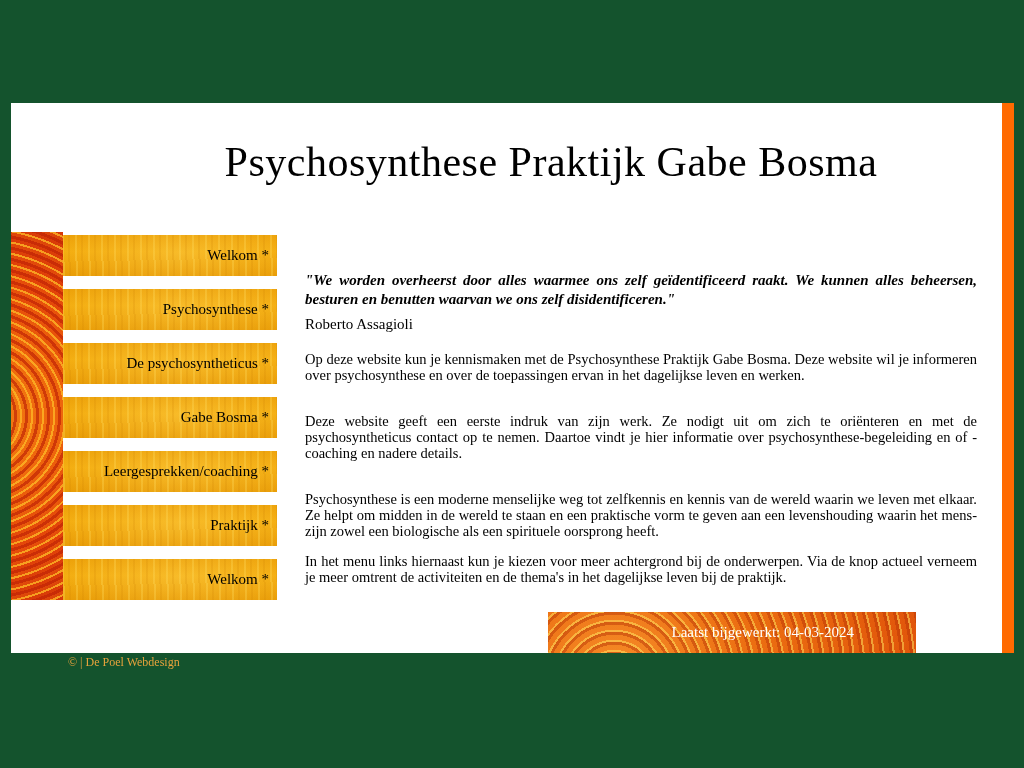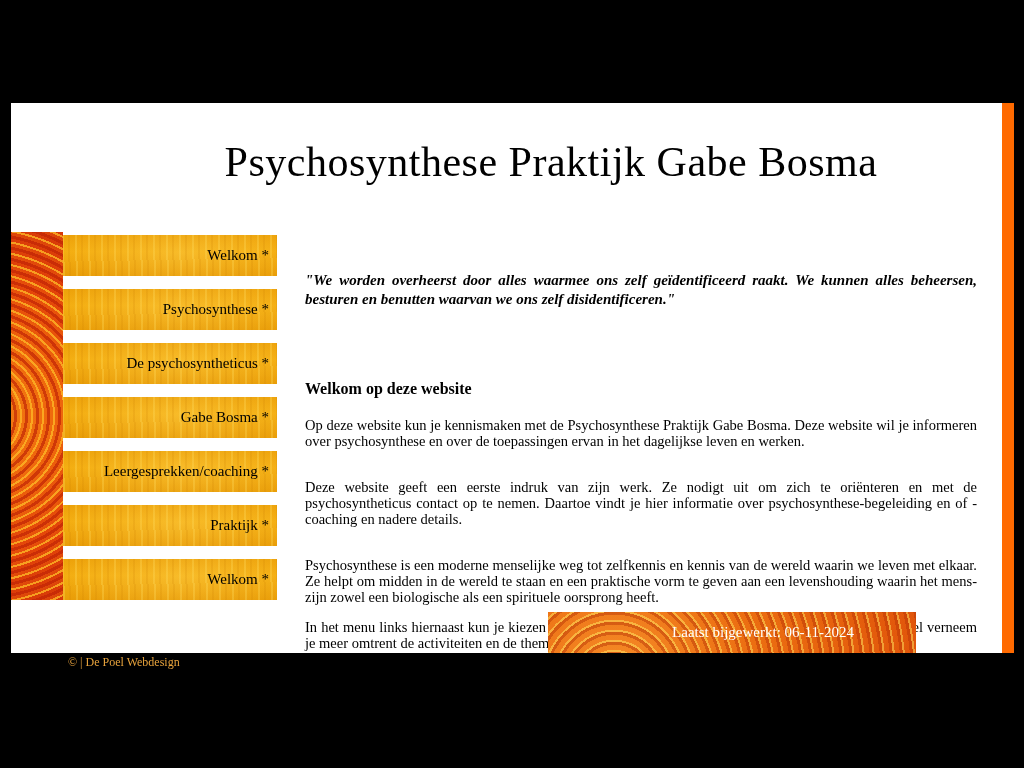--- a/index.html
+++ b/index.html
@@ -1,18 +1,18 @@
 <!DOCTYPE html>
 <html><head>
 <meta charset="utf-8">
 <style>
   html,body{margin:0;padding:0;}
   .canvas{
     position:relative;width:1024px;height:768px;overflow:hidden;
-    background:#000000;
+    background:#14532d;
     font-family:"Liberation Serif","DejaVu Serif",serif;
   }
   .page{
     position:absolute;left:11px;top:103px;width:991px;height:550px;
     background:#ffffff;overflow:hidden;
   }
   .accent-strip{
     position:absolute;left:1002px;top:103px;width:12px;height:550px;
     background:#FF6A00;
   }
@@ -82,29 +82,29 @@
 <body>
 
 <div class="canvas">
 
   <div class="page">
 
     <h1 class="site-title" style="position:absolute;left:89px;top:33px;width:902px;margin:0;">Psychosynthese Praktijk Gabe Bosma</h1>
 
     <div class="main" style="position:absolute;left:294px;top:168px;">
       <p class="quote">"We worden overheerst door alles waarmee ons zelf geïdentificeerd raakt. We kunnen alles beheersen, besturen en benutten waarvan we ons zelf disidentificeren."</p>
-      <h2 class="welcome-heading">Welkom op deze website</h2>
+      <p class="quote-author">Roberto Assagioli</p>
       <p class="para first">Op deze website kun je kennismaken met de Psychosynthese Praktijk Gabe Bosma. Deze website wil je informeren over psychosynthese en over de toepassingen ervan in het dagelijkse leven en werken.</p>
       <p class="para">Deze website geeft een eerste indruk van zijn werk. Ze nodigt uit om zich te oriënteren en met de psychosyntheticus contact op te nemen. Daartoe vindt je hier informatie over psychosynthese-begeleiding en of -coaching en nadere details.</p>
       <p class="para">Psychosynthese is een moderne menselijke weg tot zelfkennis en kennis van de wereld waarin we leven met elkaar. Ze helpt om midden in de wereld te staan en een praktische vorm te geven aan een levenshouding waarin het mens-zijn zowel een biologische als een spirituele oorsprong heeft.</p>
       <p class="para last">In het menu links hiernaast kun je kiezen voor meer achtergrond bij de onderwerpen. Via de knop actueel verneem je meer omtrent de activiteiten en de thema's in het dagelijkse leven bij de praktijk.</p>
     </div>
 
     <div class="update-bar">
-      <span>Laatst bijgewerkt: 06-11-2024</span>
+      <span>Laatst bijgewerkt: 04-03-2024</span>
     </div>
 
   </div>
 
   <div class="accent-strip"></div>
 
   <div class="wood-left"></div>
 
   <nav>
     <a class="menu-btn mb1">

